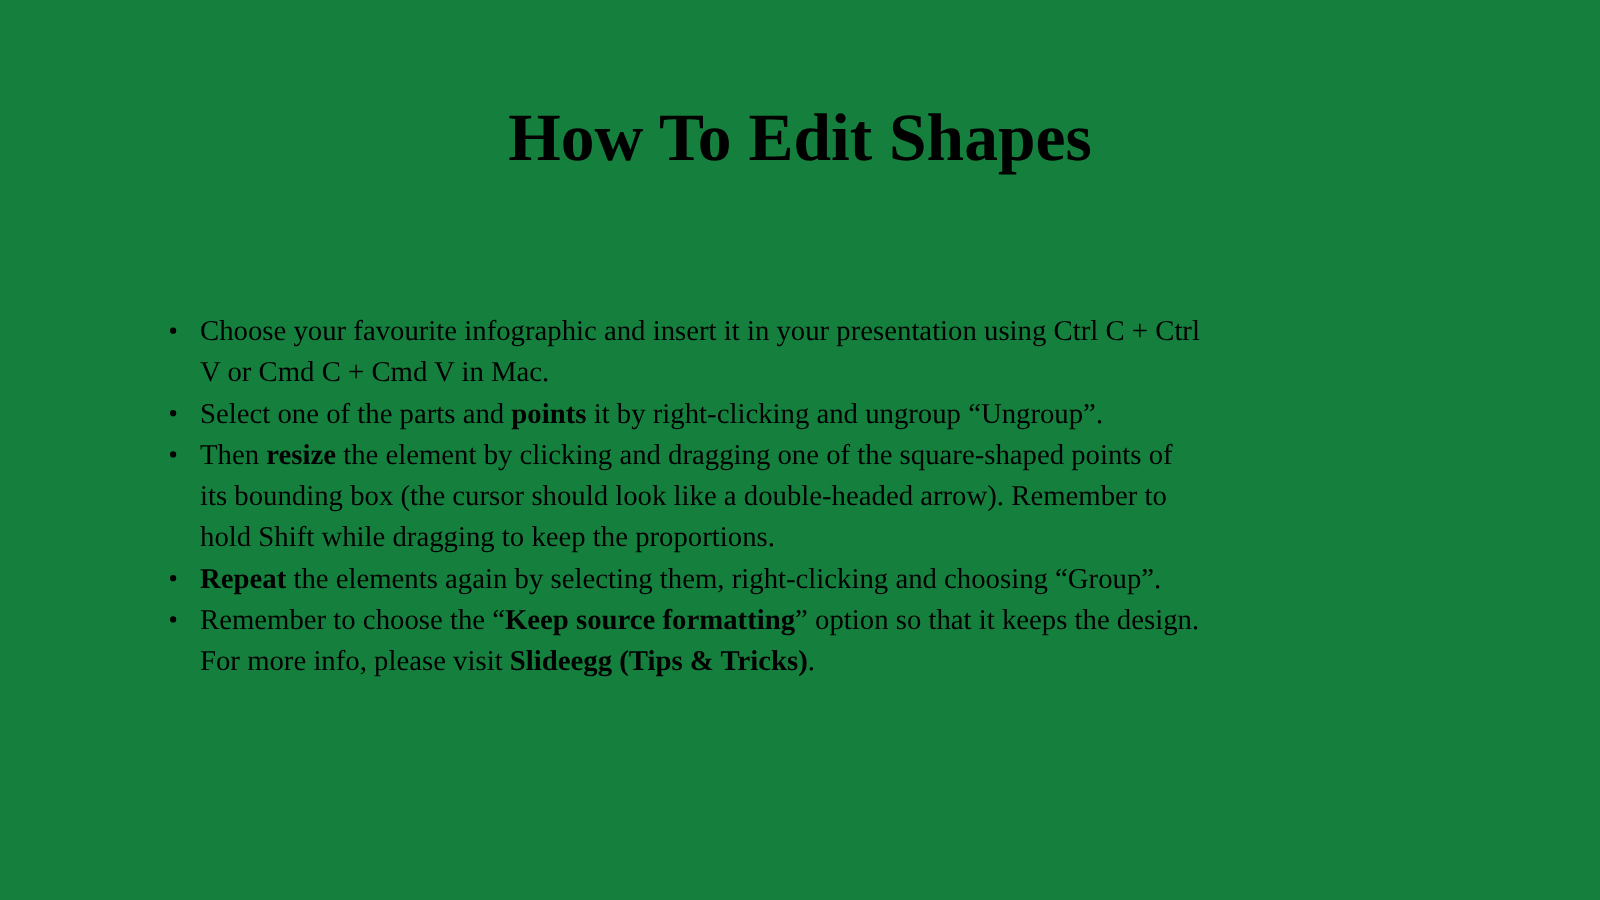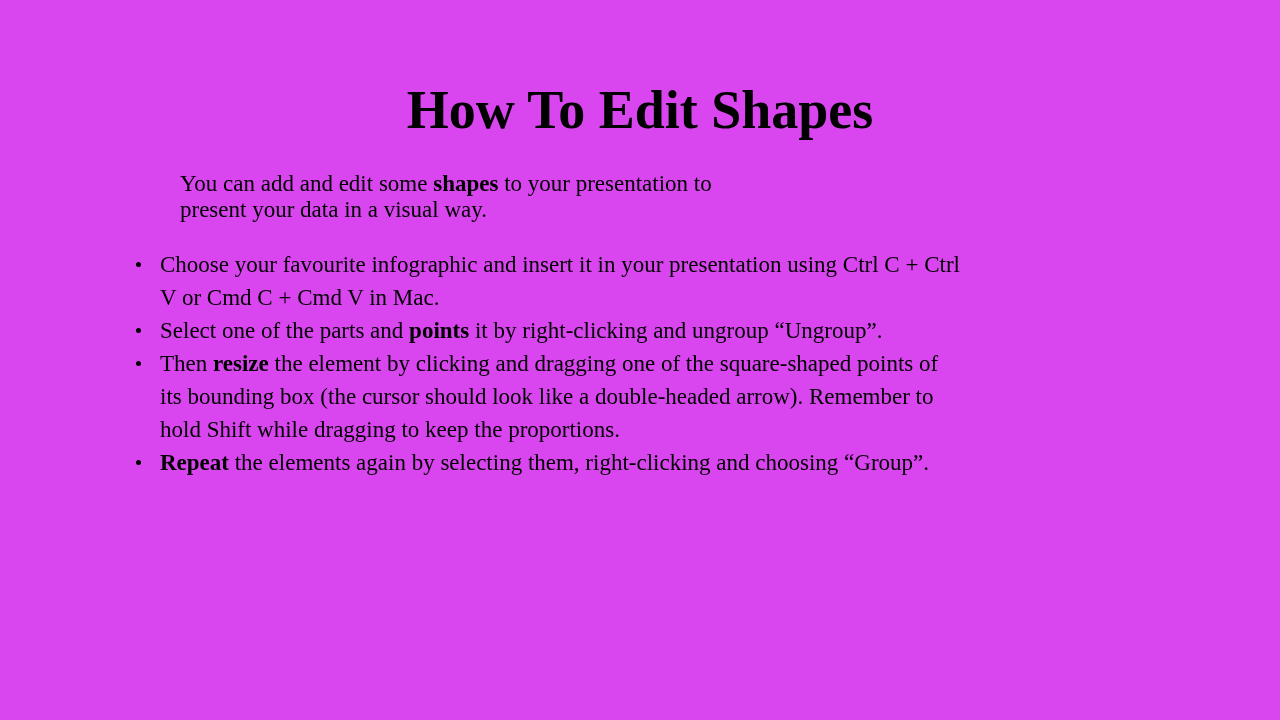--- a/index.html
+++ b/index.html
@@ -63,28 +63,28 @@
     width: 5px;
     height: 5px;
     border-radius: 50%;
     background: #000000;
   }
   .b { font-weight: 700; }
 </style>
 </head>
 <body>
 
-<div class="slide" style="background: #d946ef; color: rgb(0, 0, 0);">
+<div class="slide" style="background: #15803d; color: rgb(0, 0, 0);">
   <h1 class="slide-title">How To Edit Shapes</h1>
 
-  <div class="intro"><span>You can add and edit some </span><span class="b">shapes</span><span> to your presentation to
-present your data in a visual way.</span></div>
 
   <ul class="instructions">
       <li><span>Choose your favourite infographic and insert it in your presentation using Ctrl C + Ctrl
 V or Cmd C + Cmd V in Mac.</span></li>
       <li><span>Select one of the parts and </span><span class="b">points</span><span> it by right-clicking and ungroup “Ungroup”.</span></li>
       <li><span>Then </span><span class="b">resize</span><span> the element by clicking and dragging one of the square-shaped points of
 its bounding box (the cursor should look like a double-headed arrow). Remember to
 hold Shift while dragging to keep the proportions.</span></li>
       <li><span class="b">Repeat</span><span> the elements again by selecting them, right-clicking and choosing “Group”.</span></li>
+      <li><span>Remember to choose the “</span><span class="b">Keep source formatting</span><span>” option so that it keeps the design.
+For more info, please visit </span><span class="b">Slideegg (Tips &amp; Tricks)</span><span>.</span></li>
     </ul>
 </div>
 
 </body></html>

